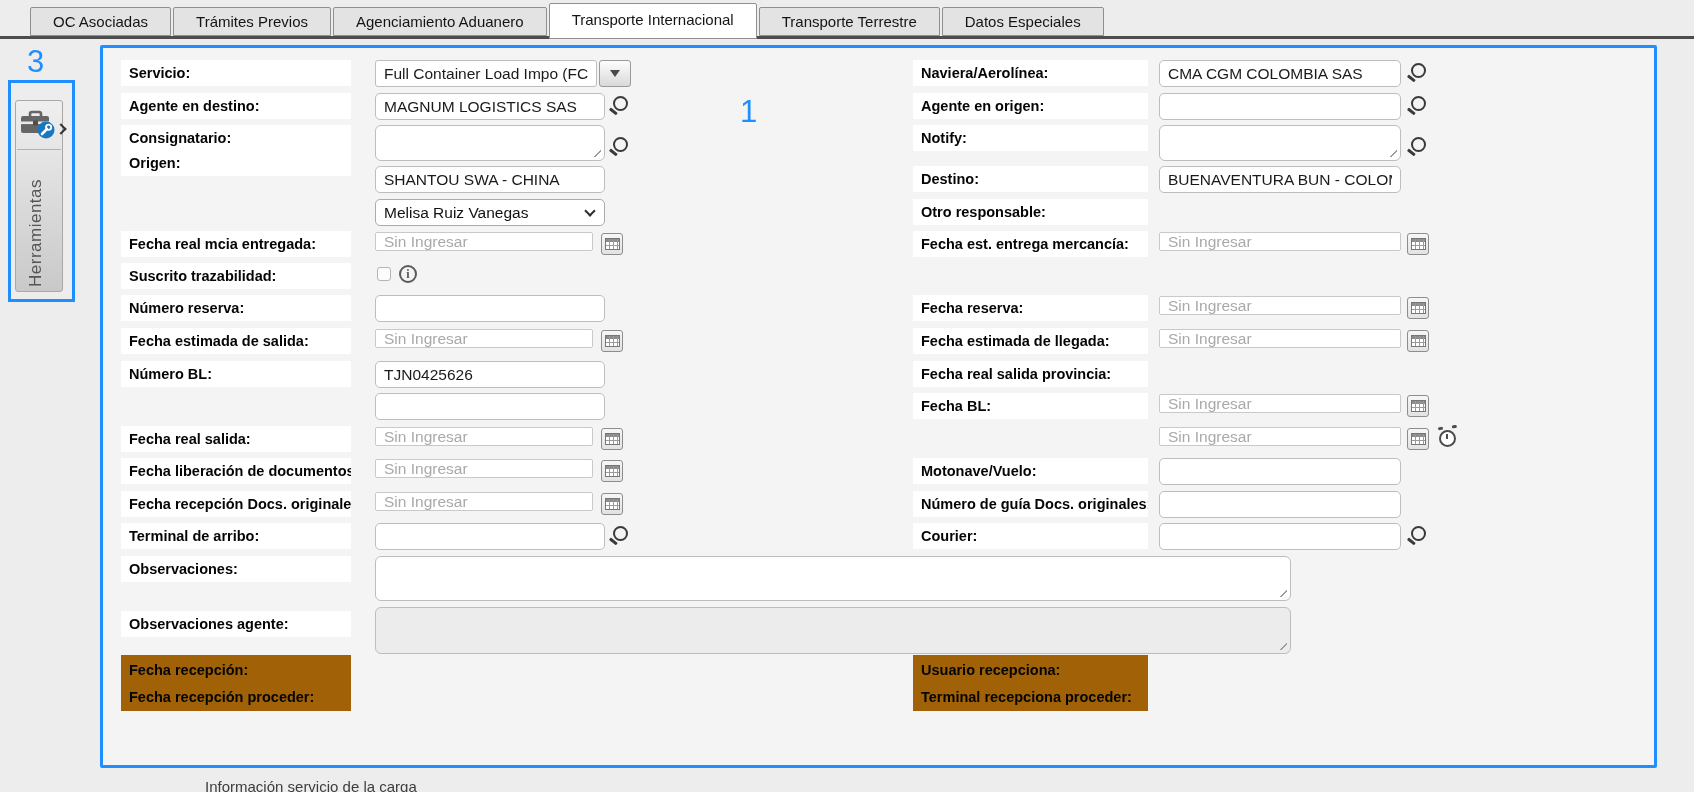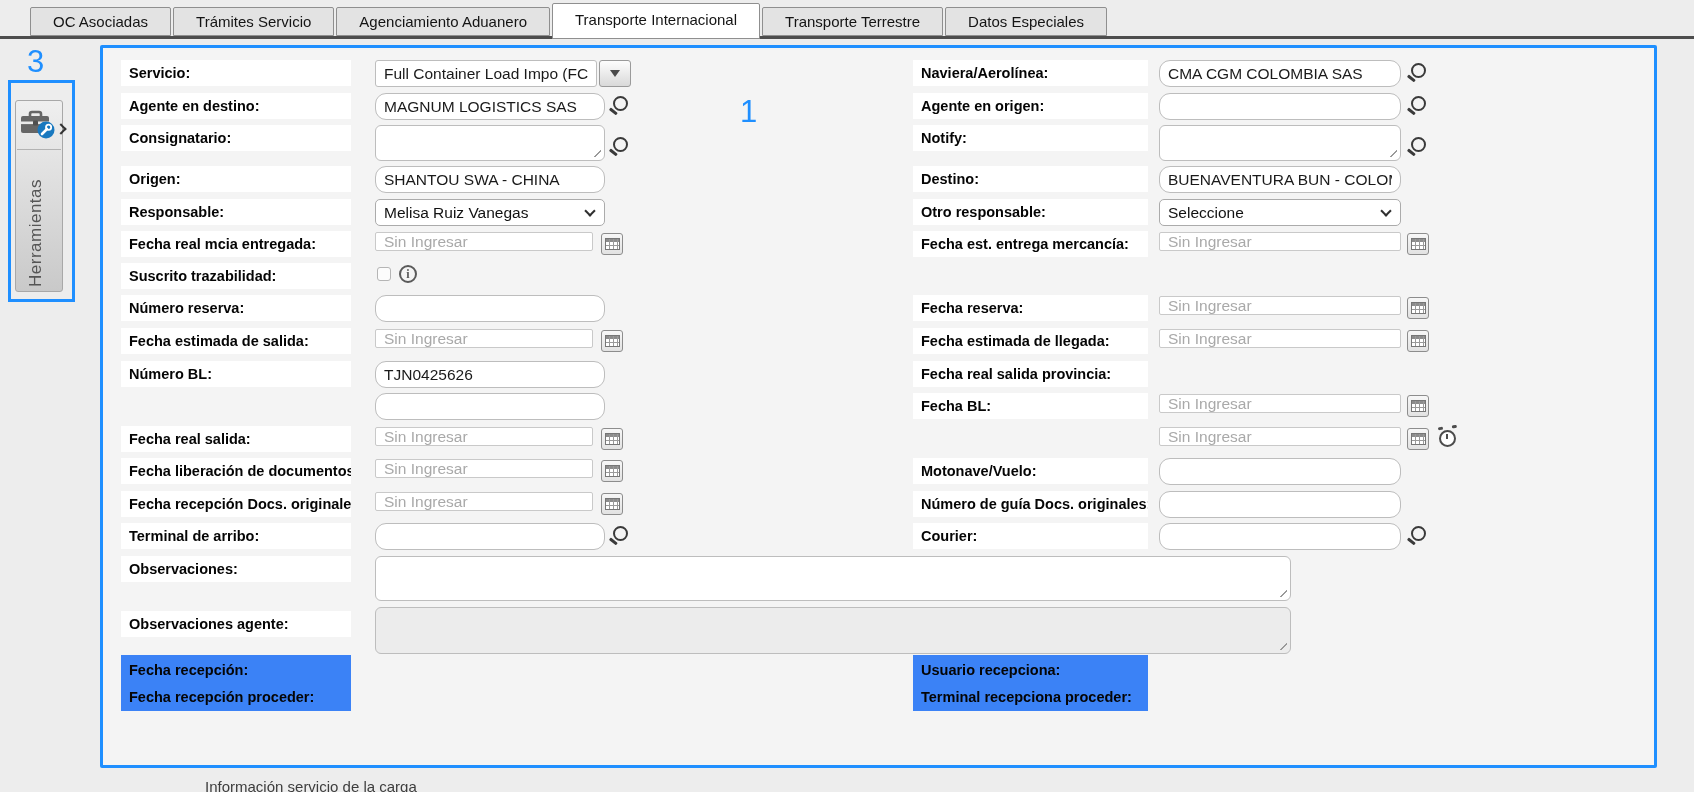--- a/index.html
+++ b/index.html
@@ -30,21 +30,21 @@
   .chev-r{transform:rotate(-45deg)}
   .tools-expand{position:absolute;right:-3px;top:18px}
 
   
   .form{position:absolute;left:100px;top:45px;width:1557px;height:723px;border:3px solid #1f8fff;
     background:#f4f4f4;z-index:4;border-radius:2px}
   .lbl{position:absolute;height:26px;line-height:26px;background:#fff;font-weight:700;
     font-size:14.5px;color:#050505;padding-left:8px;white-space:nowrap;overflow:hidden}
   .lbl-l{left:18px;width:230px}
   .lbl-r{left:810px;width:235px}
-  .inp{position:absolute;height:27px;border:1px solid #bdbdbd;border-radius:11px;background:#fff;
+  .inp{position:absolute;height:27px;border:1px solid #bdbdbd;border-radius:5px;background:#fff;
     font-family:"Liberation Sans",sans-serif;font-size:15.5px;color:#1a1a1a;padding:0 8px;outline:none;white-space:nowrap;overflow:hidden}
   .inp-l{left:272px;width:230px}
   .inp-r{left:1056px;width:242px}
   .date{border-radius:2px;border-color:#c9c9c9;height:19px;margin-top:1px}
   .date-l{left:272px;width:218px}
   .date-r{left:1056px;width:242px}
   .inp::placeholder{color:#a9a9a9}
   .sq{border-radius:3px}
 
   
@@ -91,32 +91,32 @@
   .infoi::after{content:"i"}
 
   
   .ta{position:absolute;border:1px solid #bdbdbd;border-radius:6px;background:#fff;cursor:text}
   .ta.dis{background:#ececec;cursor:default}
   .rsz{position:absolute;width:10px;height:10px;right:3px;bottom:3px;
     background:repeating-linear-gradient(135deg,#9a9a9a 0 1.5px,transparent 1.5px 4.5px);
     clip-path:polygon(100% 0,100% 100%,0 100%)}
 
   
-  .block{position:absolute;background:#3b82f6}
+  .block{position:absolute;background:#a16207}
   .block .bl{position:absolute;left:8px;font-weight:700;font-size:14.5px;color:#050505;white-space:nowrap}
 
   .cut-text{position:absolute;left:205px;top:778px;font-size:15px;color:#3d3d3d;white-space:nowrap}
 </style>
 </head>
 <body>
 
 <div class="tab-underline"></div>
 <div class="tabbar">
   <div class="tab">OC Asociadas</div>
-  <div class="tab">Trámites Servicio</div>
+  <div class="tab">Trámites Previos</div>
   <div class="tab">Agenciamiento Aduanero</div>
   <div class="tab active">Transporte Internacional</div>
   <div class="tab">Transporte Terrestre</div>
   <div class="tab">Datos Especiales</div>
 </div>
 
 <div class="marker" style="left:27px;top:46px">3</div>
 <div class="marker" style="left:740px;top:96px">1</div>
 
 <div class="tools-box">
@@ -149,24 +149,23 @@
   <div class="lbl lbl-l" style="top:45px">Agente en destino:</div>
   <input class="inp inp-l" style="top: 45px;" value="MAGNUM LOGISTICS SAS">
   <span class="srch srch-l" style="top:45px"></span>
 
   <div class="lbl lbl-l" style="top:77px">Consignatario:</div>
   <div class="ta" style="left:272px;top:77px;width:230px;height:36px">
       <span class="rsz"></span>
     </div>
   <span class="srch srch-l" style="top:86px"></span>
 
-  <div class="lbl lbl-l" style="top:118px">Origen:</div>
+  <div class="lbl lbl-l" style="top:102px">Origen:</div>
   <input class="inp inp-l" style="top: 118px;" value="SHANTOU SWA - CHINA">
 
-  <div class="lbl lbl-l" style="top:151px">Responsable:</div>
   <div class="sel sel-l" style="top:151px"><span>Melisa Ruiz Vanegas</span><span class="chev"></span></div>
 
   <div class="lbl lbl-l" style="top:183px">Fecha real mcia entregada:</div>
   <input class="inp date date-l" style="top: 183px;" placeholder="Sin Ingresar">
   <div class="calbtn cal-l" style="top:185px">
       <i></i>
     </div>
 
   <div class="lbl lbl-l" style="top:215px">Suscrito trazabilidad:</div>
   <span class="cb" style="left:274px;top:219px"></span>
@@ -234,21 +233,20 @@
   <div class="lbl lbl-r" style="top:77px">Notify:</div>
   <div class="ta" style="left:1056px;top:77px;width:242px;height:36px">
       <span class="rsz"></span>
     </div>
   <span class="srch srch-r" style="top:86px"></span>
 
   <div class="lbl lbl-r" style="top:118px">Destino:</div>
   <input class="inp inp-r" style="top: 118px;" value="BUENAVENTURA BUN - COLOMBIA">
 
   <div class="lbl lbl-r" style="top:151px">Otro responsable:</div>
-  <div class="sel sel-r" style="top:151px"><span>Seleccione</span><span class="chev"></span></div>
 
   <div class="lbl lbl-r" style="top:183px">Fecha est. entrega mercancía:</div>
   <input class="inp date date-r" style="top: 183px;" placeholder="Sin Ingresar">
   <div class="calbtn cal-r" style="top:185px">
       <i></i>
     </div>
 
   <div class="lbl lbl-r" style="top:247px">Fecha reserva:</div>
   <input class="inp date date-r" style="top: 247px;" placeholder="Sin Ingresar">
   <div class="calbtn cal-r" style="top:249px">

